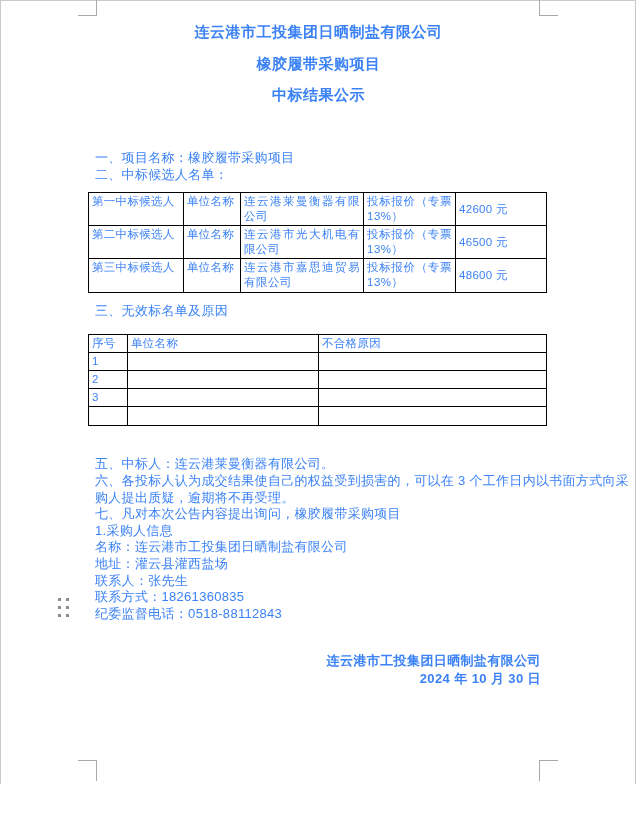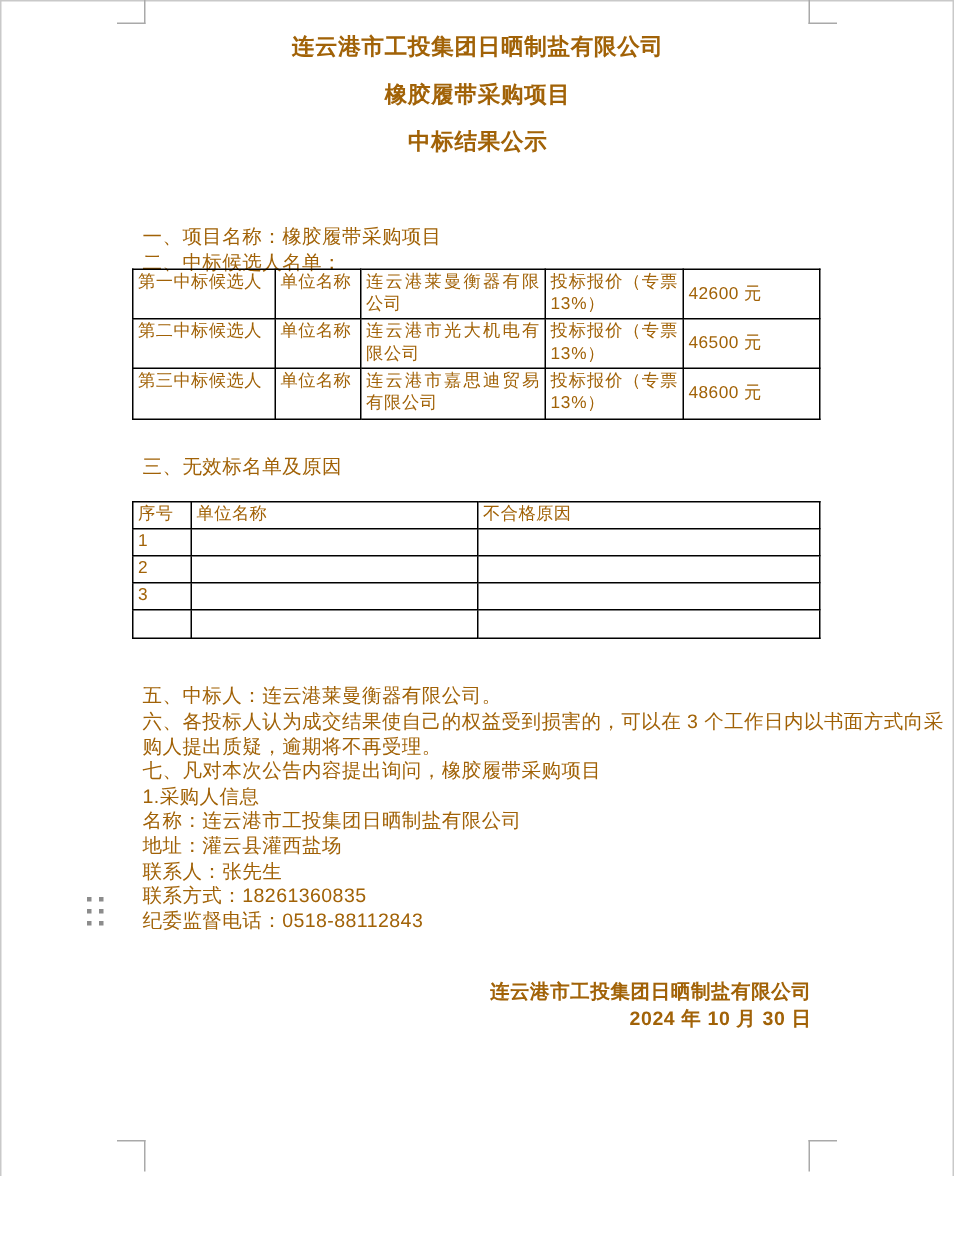--- a/index.html
+++ b/index.html
@@ -1,36 +1,36 @@
 <!DOCTYPE html>
 <html><head>
 <meta charset="utf-8">
 <style>
   html,body{margin:0;padding:0;background:#ffffff;}
-  .page{position:relative;width:637px;height:784px;background:#ffffff;color:#a16207;
+  .page{position:relative;width:637px;height:784px;background:#ffffff;color:#3b82f6;
         font-family:"Liberation Sans","DejaVu Sans",sans-serif;overflow:hidden;}
   .page-frame{position:absolute;left:0;top:0;width:634px;height:833px;border:1px solid #c9c9c9;}
 
   
   .crop{position:absolute;width:18px;}
   .crop.tl{left:78px;top:0;height:15px;border-right:1px solid #a9a9a9;border-bottom:1px solid #a9a9a9;}
   .crop.tr{left:539px;top:0;height:15px;border-left:1px solid #a9a9a9;border-bottom:1px solid #a9a9a9;}
   .crop.bl{left:78px;top:760px;height:20px;border-right:1px solid #a9a9a9;border-top:1px solid #a9a9a9;}
   .crop.br{left:539px;top:760px;height:20px;border-left:1px solid #a9a9a9;border-top:1px solid #a9a9a9;}
 
   .title{position:absolute;left:0;width:637px;text-align:center;font-weight:bold;
          font-size:15px;line-height:16px;letter-spacing:0.5px;}
   .t1{top:24px}.t2{top:56px}.t3{top:87px}
 
   .para{position:absolute;left:95px;font-size:13px;line-height:17px;letter-spacing:0.3px;white-space:nowrap;}
 
   .tbl{position:absolute;left:88px;border-collapse:collapse;table-layout:fixed;width:458px;}
   .tbl td{border:1px solid #000;font-size:11.5px;line-height:15px;padding:1px 3px;
           vertical-align:top;overflow:hidden;letter-spacing:0.3px;}
-  .t-cand{top:179px;padding-left:12px;}
+  .t-cand{top:192px;padding-left:12px;}
   .t-invalid{top:334px;}
   .t-cand td.c3,.t-cand td.c4{text-align:justify;letter-spacing:0.5px;}
   .t-cand td.c5{vertical-align:middle;}
 
   .handle{position:absolute;left:58px;top:598px;width:12px;height:20px;cursor:grab;}
   .handle .dot{position:absolute;width:3px;height:3px;background:#8c8c8c;}
   .d1{left:0;top:0}.d2{left:8px;top:0}.d3{left:0;top:8px}.d4{left:8px;top:8px}.d5{left:0;top:16px}.d6{left:8px;top:16px}
 
   .sig{position:absolute;right:96px;left:0;text-align:right;font-weight:bold;font-size:13px;line-height:15px;letter-spacing:0.4px;}
   .s1{top:653px}.s2{top:671px}

